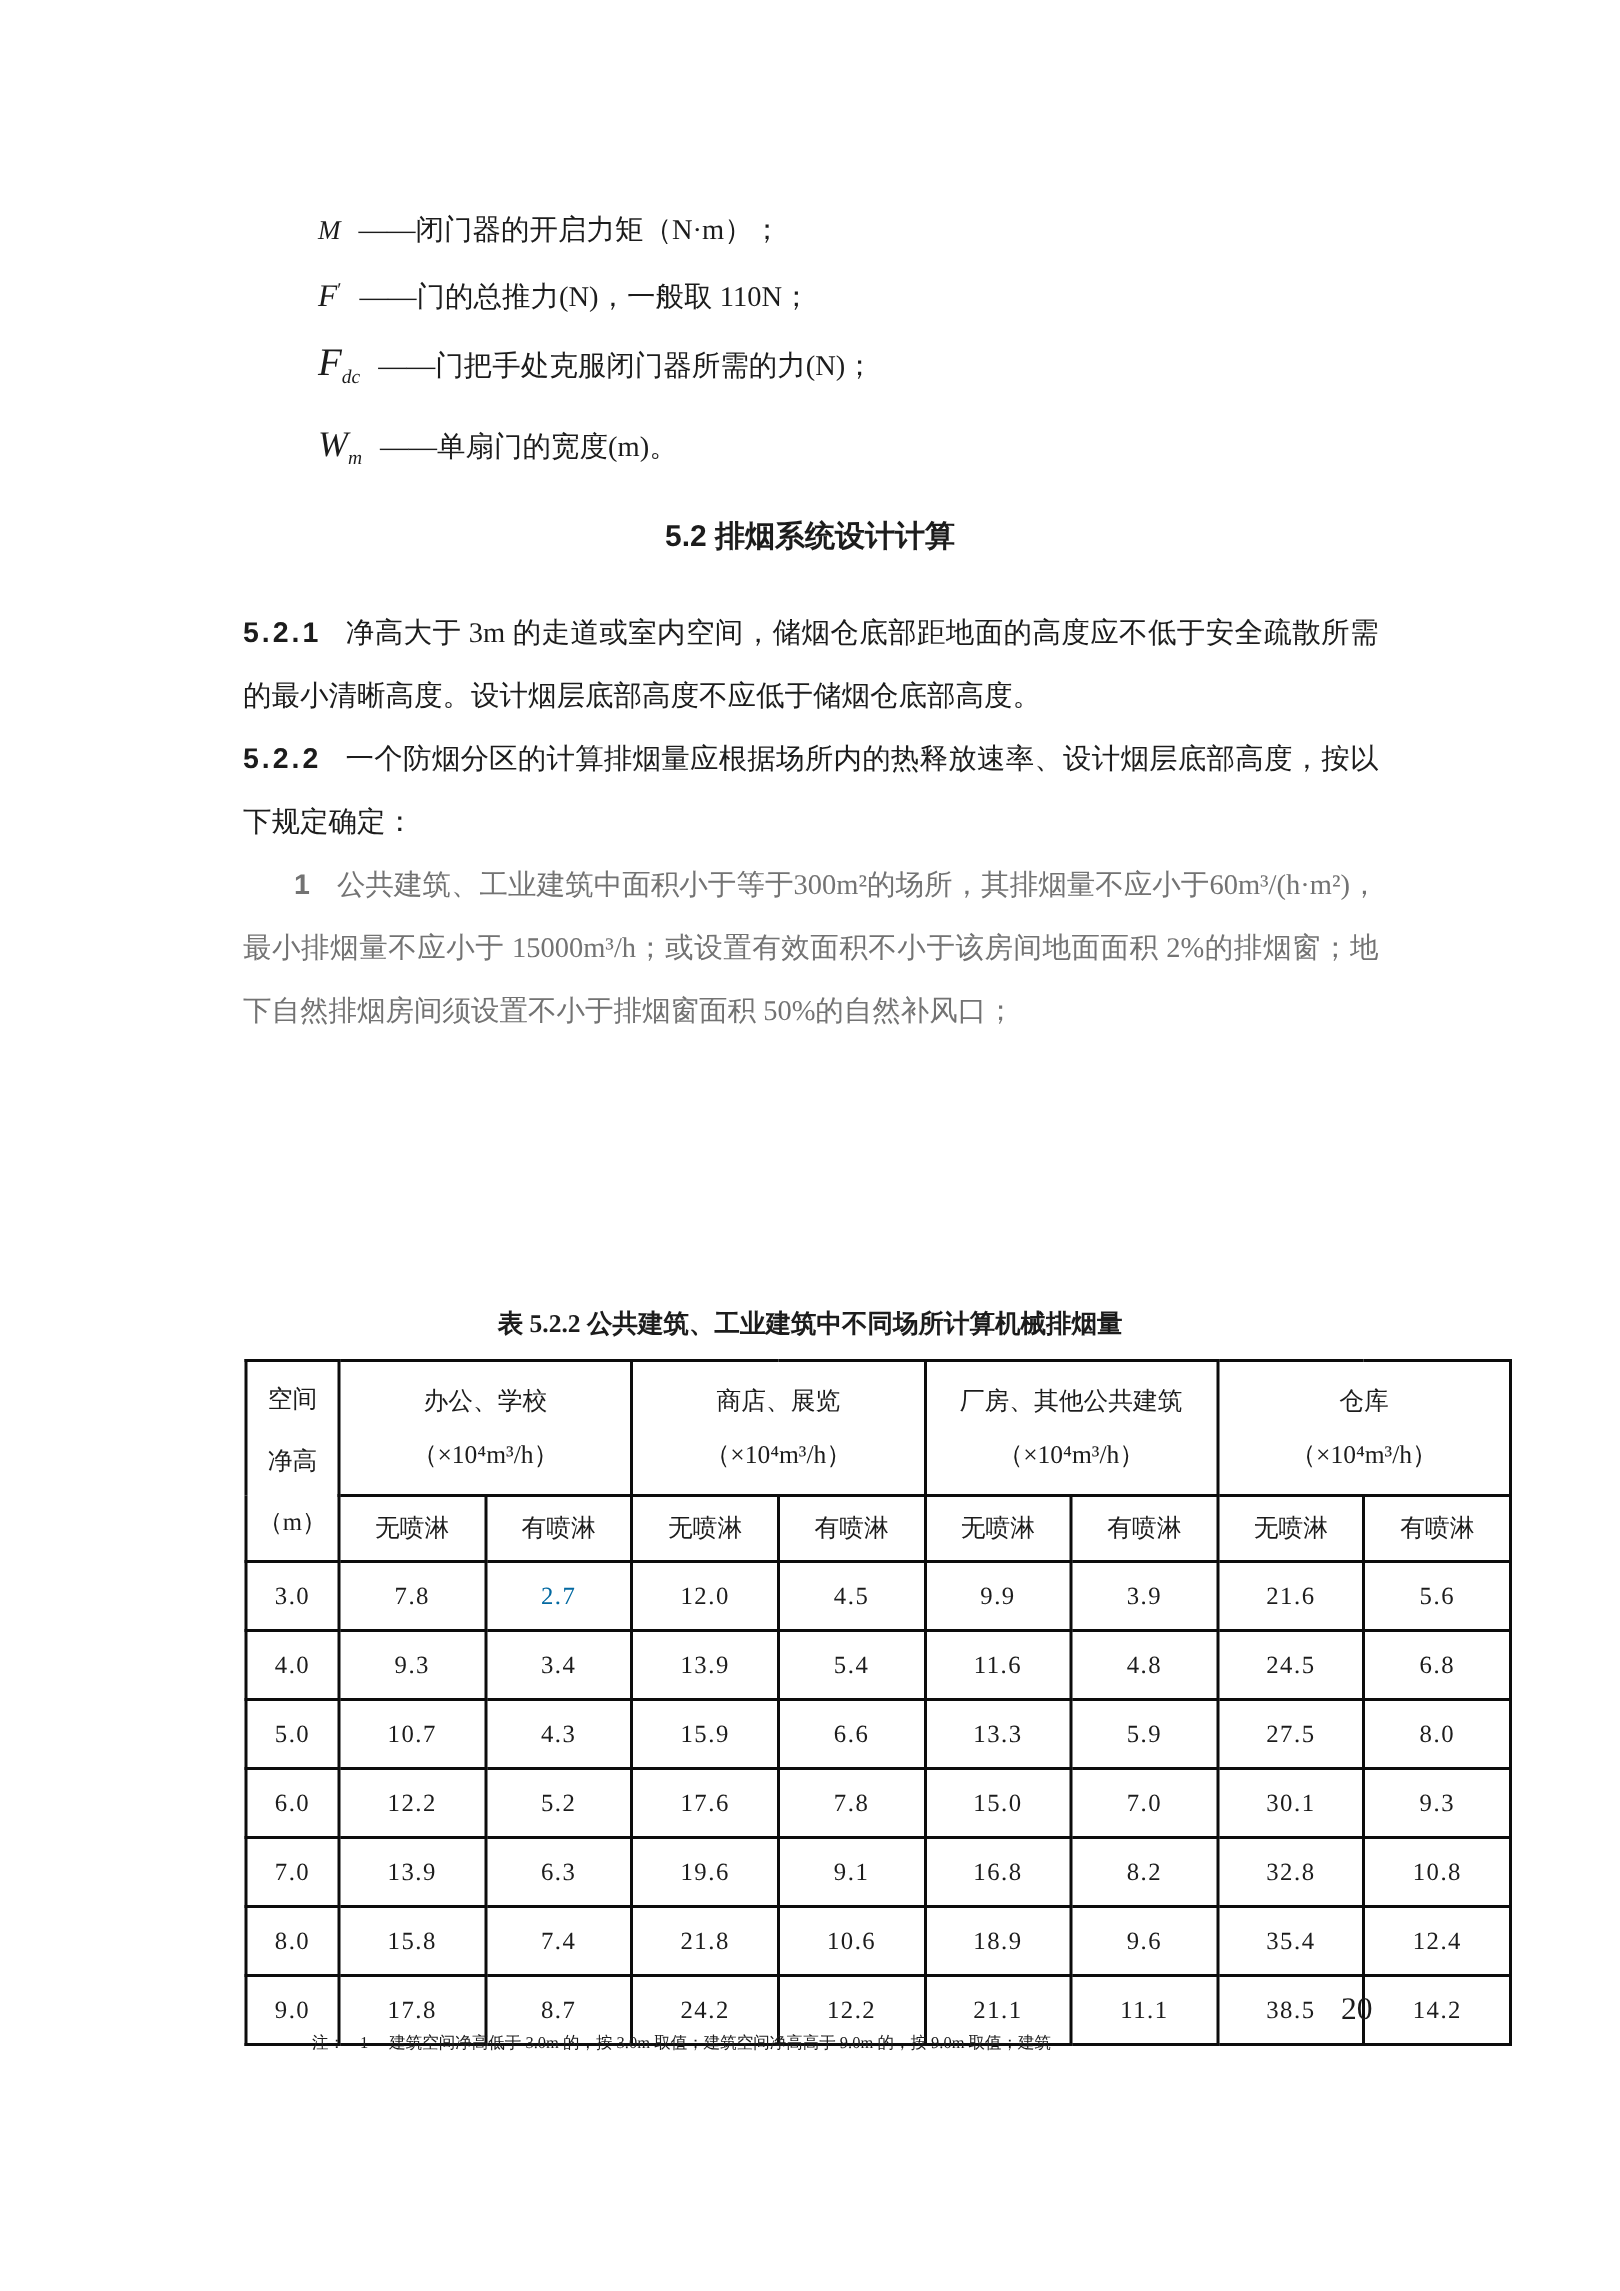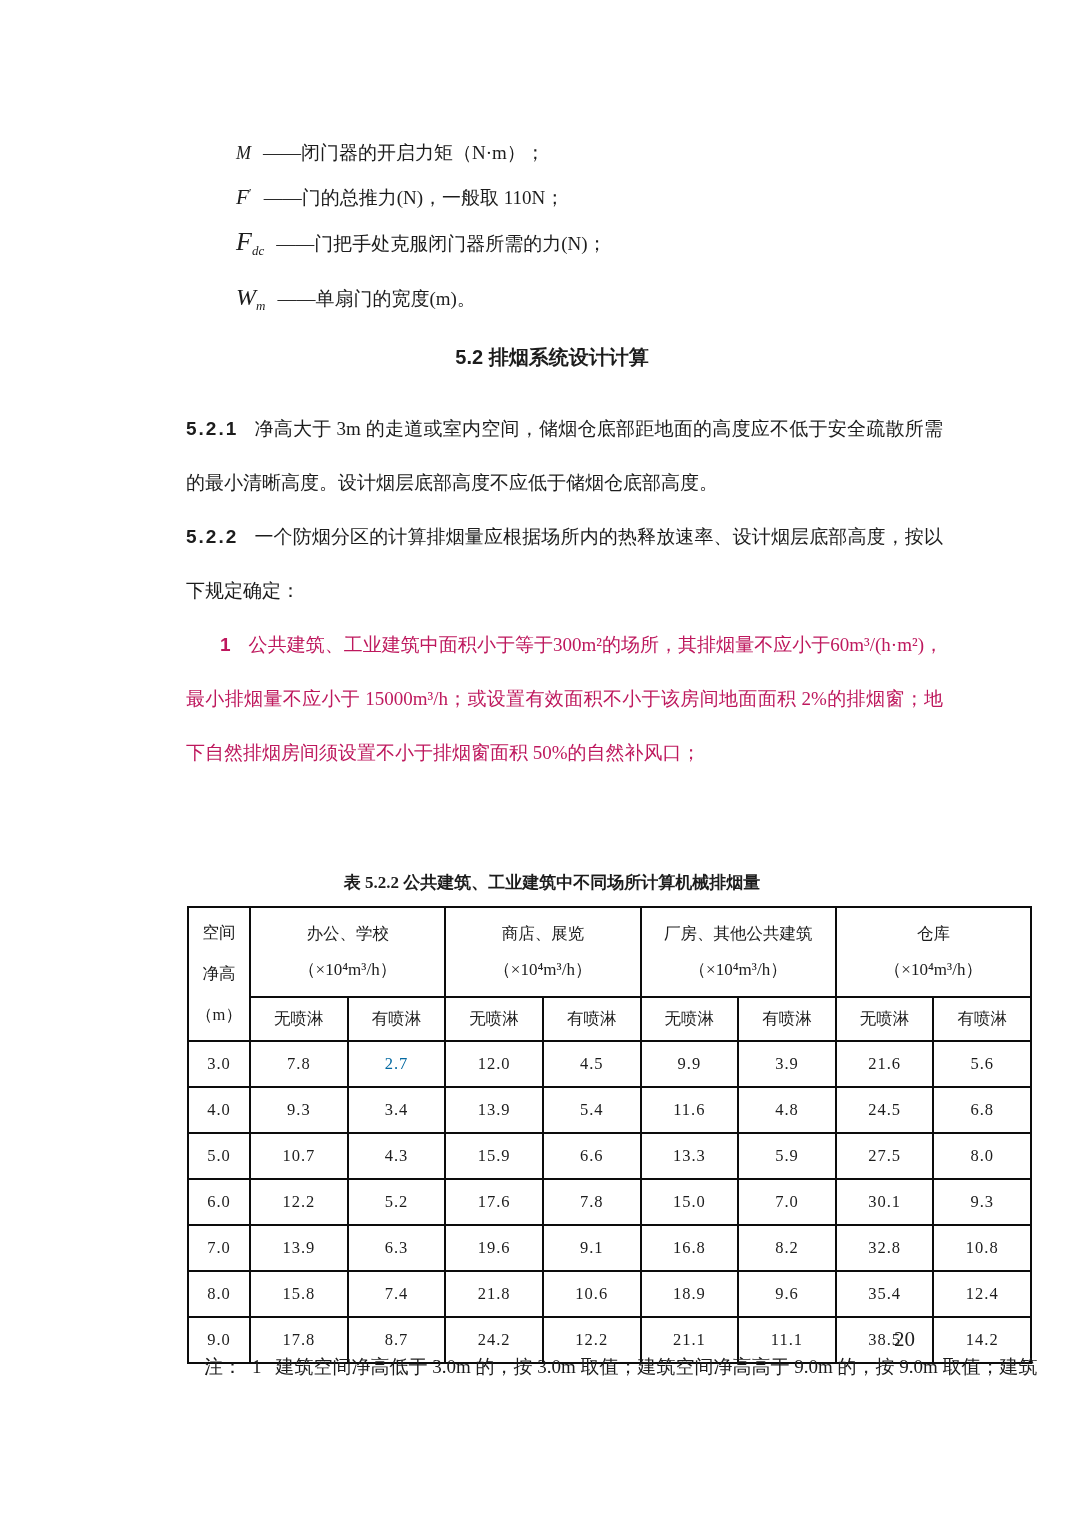--- a/index.html
+++ b/index.html
@@ -4,21 +4,21 @@
 <style>
   html, body { margin:0; padding:0; }
   body {
     width:1080px; height:1527px;
     background:#ffffff;
     font-family:"Liberation Serif", serif;
     color:#1c1c1c;
     position:relative;
     overflow:hidden;
   }
-  .page { position:absolute; inset:0;margin-left:24px; }
+  .page { position:absolute; inset:0; }
 
   
   .symbols { position:absolute; left:212px; top:132px; width:720px; }
   .sym-line { position:absolute; left:0; white-space:nowrap; }
   .sym-0 { top:8px; }
   .sym-1 { top:53px; }
   .sym-2 { top:95px; }
   .sym-3 { top:152px; }
   .sym-base { font-style:italic; font-family:"Liberation Serif", serif; }
   .sym-0 .sym-base { font-size:18px; }
@@ -33,30 +33,30 @@
   .section-heading {
     position:absolute; top:344px; left:0; width:100%;
     text-align:center;
     font-family:"Liberation Sans", sans-serif;
     font-weight:bold; font-size:20px;
   }
 
   
   .body-text {
     position:absolute; left:162px; top:402px; width:757px;
-    font-size:19px; line-height:54px;
+    font-size:19px; line-height:42px;
     text-align:justify;
   }
   .body-text p { margin:0; }
   .clause-num {
     font-family:"Liberation Sans", sans-serif;
     font-weight:bold; font-size:19px;
     margin-right:16px; letter-spacing:2px;
   }
-  p.red-item { text-indent:34px; color:#be185d; }
+  p.red-item { text-indent:34px; color:#737373; }
   .red-item .item-num {
     font-family:"Liberation Sans", sans-serif;
     font-weight:bold; margin-right:18px;
   }
 
   
   .table-title {
     position:absolute; top:871px; left:0; width:100%;
     text-align:center;
     font-family:Liberation Serif, serif;
@@ -76,22 +76,22 @@
   .corner-inner { display:flex; flex-direction:column; justify-content:space-around; height:124px; }
   td.group-hd { height:88px; }
   .group-inner { display:flex; flex-direction:column; justify-content:space-evenly; height:84px; }
   .unit-line { font-size:17px; }
   td.sub-hd { height:42px; }
   td.data { height:44px; letter-spacing:1px; }
   td.red-cell { color:#0369a1; }
 
   
   .note {
-    position:absolute; left:180px; top:1354px; width:730px;
-    font-size:19px; white-space:nowrap;
+    position:absolute; left:208px; top:1354px; width:730px;
+    font-size:11px; white-space:nowrap;
   }
   .note .note-num { margin:0 14px 0 10px; }
   .page-number {
     position:absolute; right:165px; top:1327px;
     font-size:21px;
   }
 </style>
 </head>
 <body>
 

